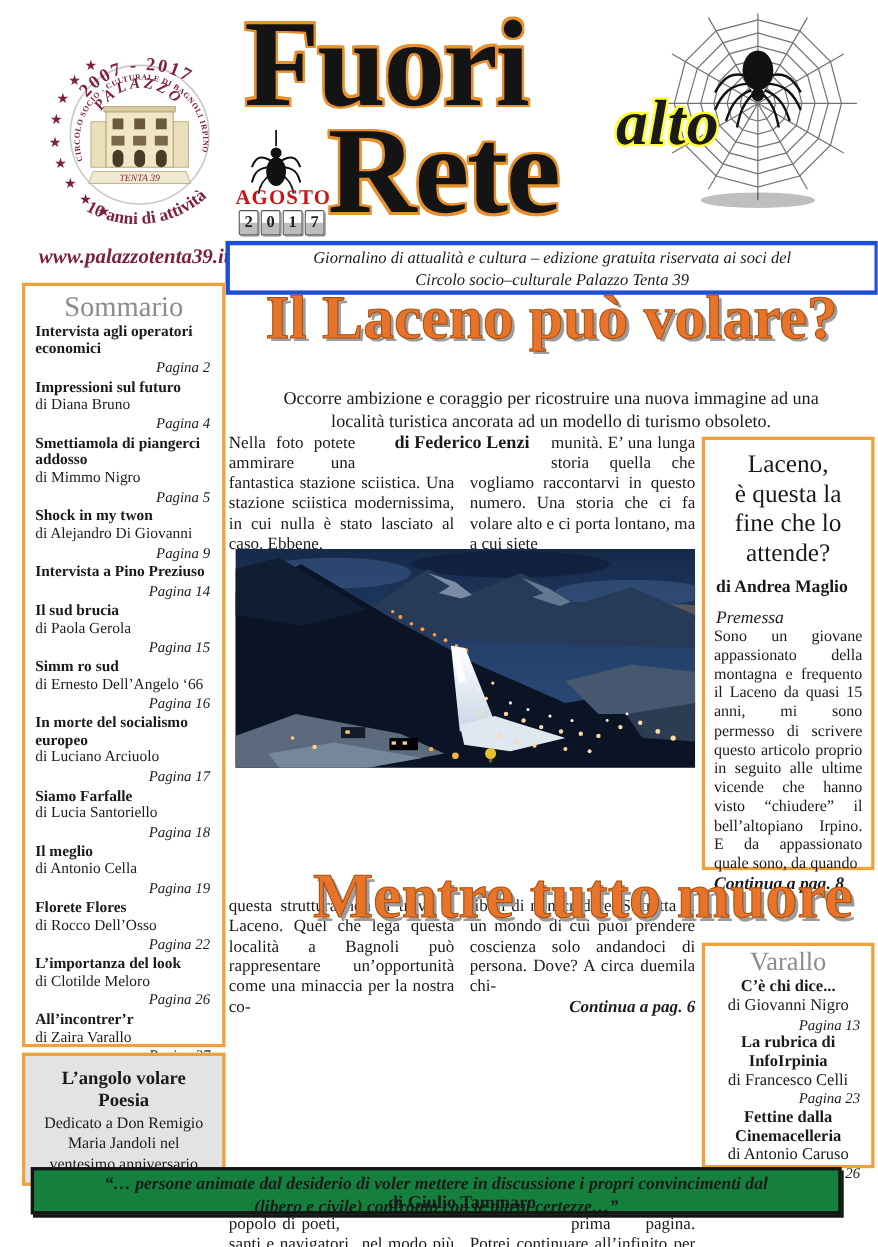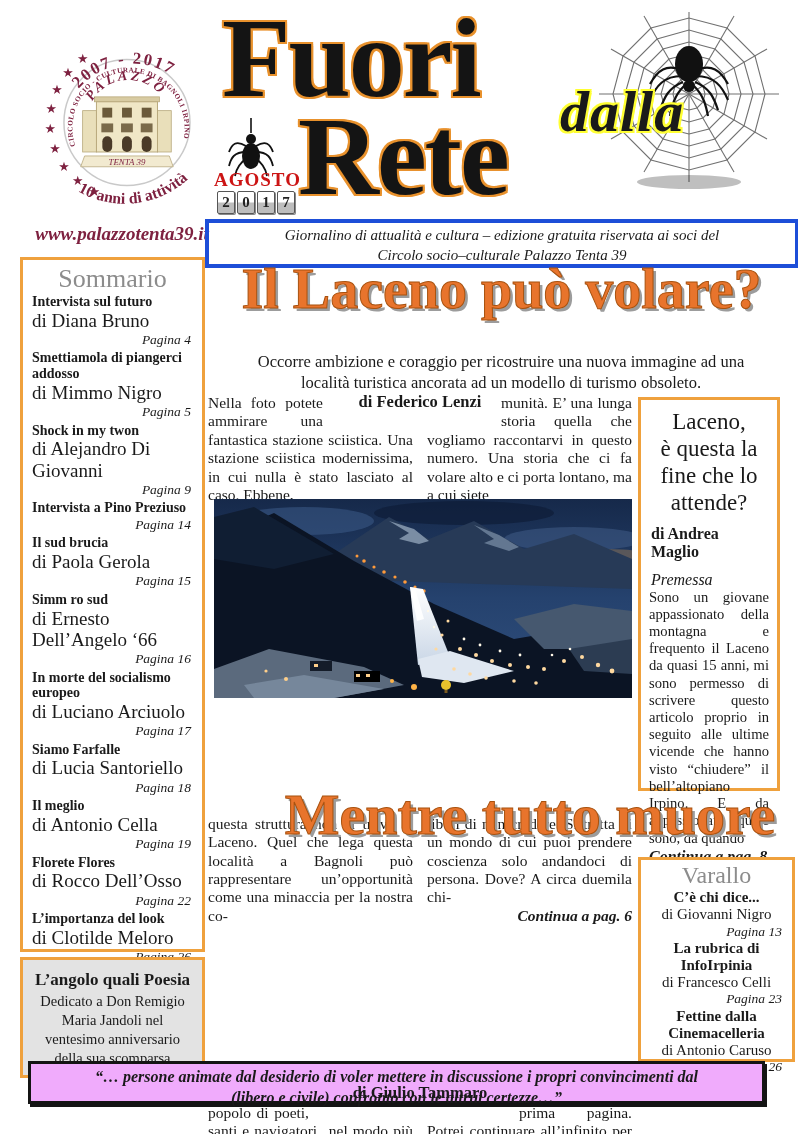--- a/index.html
+++ b/index.html
@@ -26,21 +26,21 @@
   .subtitle-box{border:4px solid #1d4ed8;text-align:center;font-style:italic;font-size:15px;
     line-height:1.3;padding-top:3px;}
 
   
   .obox{border:3px solid #efa13d;background:#fff;box-sizing:border-box;}
   .grey-heading{font-size:26px;color:#8c8c8c;text-align:center;}
 
   
   .toc-item{margin-bottom:1px;}
   .toc-title{font-weight:bold;font-size:14px;line-height:1.12;}
-  .toc-author{font-size:19px;line-height:1.12;}
+  .toc-author{font-size:14px;line-height:1.12;}
   .toc-author:empty{display:none;}
   .toc-page{font-style:italic;font-size:13.5px;text-align:right;line-height:1.15;margin:1px 2px 3px 0;}
 
   
   .poesia{background:#e3e3e3;text-align:center;}
   .poesia-title{font-weight:bold;font-size:17px;margin:4px 0 2px;}
   .poesia-text{font-size:14.5px;line-height:1.3;}
 
   
   .headline{font-weight:bold;color:#e8742c;text-align:center;line-height:1;
@@ -60,21 +60,21 @@
   .side-premessa{font-style:italic;font-size:16px;margin-left:2px;}
   .side-text{font-size:14.6px;line-height:1.18;text-align:justify;}
   .side-continua{font-weight:bold;font-style:italic;font-size:16px;margin-top:1px;}
   .rub-title{font-weight:bold;font-size:15px;text-align:center;line-height:1.15;}
   .rub-author{font-size:15px;text-align:center;line-height:1.15;}
   .rub-page{font-style:italic;font-size:13.5px;text-align:right;line-height:1.2;margin-right:2px;}
 
   
   .quote-box{border:3px solid #141414;box-shadow:2px 3px 0 #141414;
     text-align:center;font-weight:bold;font-style:italic;font-size:16px;line-height:1.3;
-    padding-top:3px;box-sizing:border-box;background:#f0abfc;}
+    padding-top:3px;box-sizing:border-box;background:#15803d;}
 </style>
 </head>
 <body>
 
 <div class="page">
 
   <svg class="abs" style="left:24px;top:24px;" width="200" height="192" viewBox="0 0 200 195">
     <defs>
       <path id="arcYears" d="M 40,92 A 72,72 0 0 1 170,74"></path>
       <path id="arcCirc" d="M 52,128 A 57,57 0 1 1 158,126"></path>
@@ -161,21 +161,21 @@
         <path d="M111,70 C126,76 130,86 134,98"></path>
           <path d="M110,74 C120,84 122,94 124,104"></path>
       </g>
       <ellipse cx="105" cy="52" rx="14" ry="18" fill="#111"></ellipse>
       <circle cx="105" cy="74" r="6" fill="#111"></circle>
     </g>
   </svg>
 
   <div class="abs title-word t-fuori" style="left:222px;top:2px;">Fuori</div>
   <div class="abs title-word t-rete" style="left:298px;top:100px;">Rete</div>
-  <div class="abs t-dalla" style="left:560px;top:78px;">dalla</div>
+  <div class="abs t-dalla" style="left:560px;top:78px;">alto</div>
 
   <svg class="abs" style="left:226px;top:118px;" width="50" height="62" viewBox="0 0 50 62">
     <line x1="25" y1="0" x2="25" y2="15" stroke="#111" stroke-width="1.6"></line>
     <g stroke="#111" stroke-width="1.8" fill="none">
       <path d="M20,28 C10,22 6,26 3,34"></path>
         <path d="M20,34 C8,34 5,40 3,48"></path>
       <path d="M21,40 C12,46 10,52 9,58"></path>
       <path d="M30,28 C40,22 44,26 47,34"></path>
         <path d="M30,34 C42,34 45,40 47,48"></path>
       <path d="M29,40 C38,46 40,52 41,58"></path>
@@ -193,21 +193,26 @@
   </div>
 
   <div class="abs subtitle-box" style="left:205px;top:219px;width:586px;height:38px;">
     <div>Giornalino di attualità e cultura – edizione gratuita  riservata ai soci del</div>
     <div>Circolo socio–culturale Palazzo Tenta 39</div>
   </div>
 
   <div class="abs obox" style="left:20px;top:257px;width:185px;height:695px;padding:4px 9px;">
     <div class="grey-heading">Sommario</div>
     <div class="toc-item">
-      <div class="toc-title">Intervista sul futuro</div>
+      <div class="toc-title">Intervista agli operatori economici</div>
+
+      <div class="toc-page">Pagina 2</div>
+    </div>
+    <div class="toc-item">
+      <div class="toc-title">Impressioni sul futuro</div>
       <div class="toc-author">di Diana Bruno</div>
       <div class="toc-page">Pagina 4</div>
     </div>
     <div class="toc-item">
       <div class="toc-title">Smettiamola di piangerci addosso</div>
       <div class="toc-author">di Mimmo Nigro</div>
       <div class="toc-page">Pagina 5</div>
     </div>
     <div class="toc-item">
       <div class="toc-title">Shock in my twon</div>
@@ -255,21 +260,21 @@
       <div class="toc-page">Pagina 26</div>
     </div>
     <div class="toc-item">
       <div class="toc-title">All’incontrer’r</div>
       <div class="toc-author">di Zaira Varallo</div>
       <div class="toc-page">Pagina 27</div>
     </div>
   </div>
 
   <div class="abs obox poesia" style="left:20px;top:957px;width:185px;height:121px;padding:6px 8px;">
-    <div class="poesia-title">L’angolo quali Poesia</div>
+    <div class="poesia-title">L’angolo volare Poesia</div>
     <div class="poesia-text">Dedicato a  Don Remigio Maria Jandoli nel ventesimo anniversario della sua scomparsa</div>
   </div>
 
   <div class="abs headline" style="left:205px;top:261px;width:593px;font-size:56px;">Il Laceno può volare?</div>
 
   <div class="abs subhead" style="left:218px;top:351px;width:566px;">
     <div>Occorre ambizione e coraggio per ricostruire una nuova immagine ad una</div>
     <div>località turistica ancorata ad un modello di turismo obsoleto.</div>
   </div>
 
@@ -378,21 +383,21 @@
   <div class="abs cols" style="left:208px;top:704px;width:424px;">
     <div class="col">
       <span>questa struttura non si trova al Laceno. Quel che lega questa località a Bagnoli può rappresentare un’opportunità come una minaccia per la nostra co-</span>
     </div>
     <div class="col">
       <span>liberi di non credere. Si tratta di un mondo di cui puoi prendere coscienza solo andandoci di persona. Dove? A circa duemila chi-</span>
       <div class="continua">Continua a pag. 6</div>
     </div>
   </div>
 
-  <div class="abs obox" style="left:638px;top:397px;width:142px;height:394px;padding:4px 8px;">
+  <div class="abs obox" style="left:638px;top:397px;width:157px;height:394px;padding:4px 8px;">
     <div class="side-title">
       <div>Laceno,</div>
       <div>è questa la</div>
       <div>fine che lo</div>
       <div>attende?</div>
     </div>
     <div class="side-byline">di Andrea Maglio</div>
     <div class="side-premessa">Premessa</div>
     <div class="side-text">Sono un giovane appassionato della montagna e frequento il Laceno da quasi 15 anni, mi sono permesso di scrivere questo articolo proprio in seguito alle ultime vicende che hanno visto “chiudere” il bell’altopiano Irpino. E da appassionato quale sono, da quando</div>
     <div class="side-continua">Continua a pag. 8</div>

